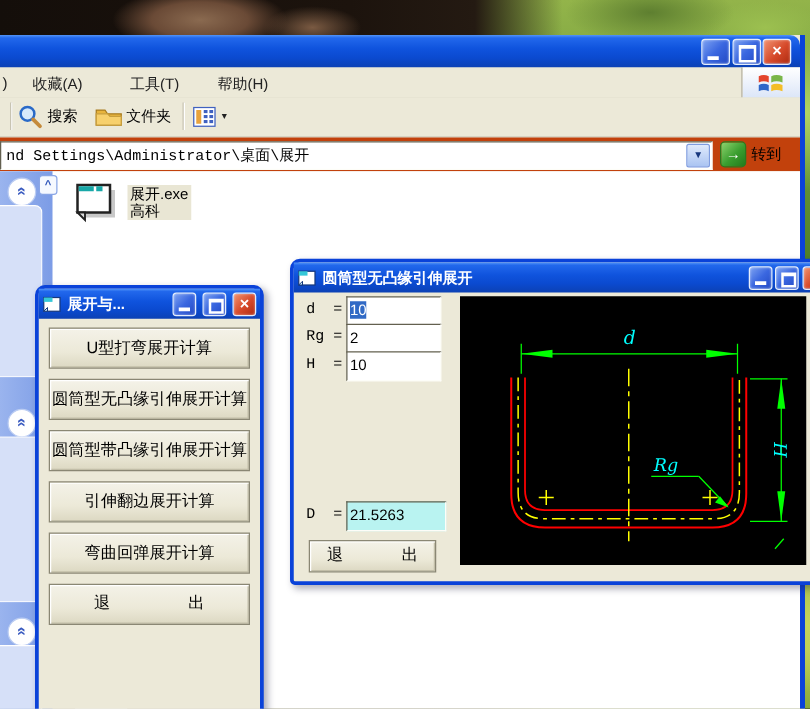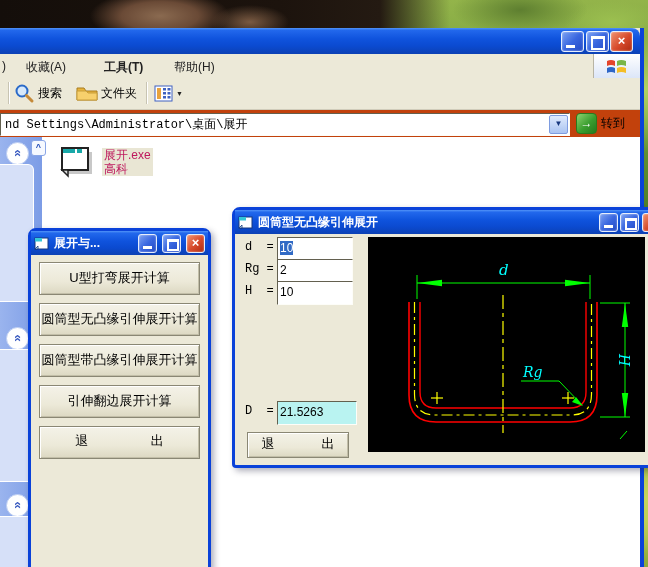--- a/index.html
+++ b/index.html
@@ -59,21 +59,21 @@
     background:linear-gradient(90deg,#9ab4ee,#7c9ce6);}
   .tp-box{position:absolute;left:0;width:33px;background:#d6e0f8;border:1px solid #fff;border-left:0;
     border-radius:0 6px 6px 0;}
   .tp-chev{position:absolute;left:6px;width:21px;height:21px;border-radius:50%;background:#fff;
     border:1px solid #bccdf2;color:#3a5bc0;font-weight:bold;text-align:center;}
   .tp-chev span{display:inline-block;transform:rotate(90deg);font-size:13px;line-height:20px;}
   .tp-scrollup{position:absolute;left:31px;top:3px;width:13px;height:14px;background:#f6f9ff;
     border:1px solid #8aa6e6;border-radius:3px;color:#2a52b8;font:bold 9px "Liberation Sans",sans-serif;
     text-align:center;line-height:12px;}
   .file-label{position:absolute;left:102px;top:11px;font-size:12px;line-height:14px;
-    background:#e9e6d4;padding:0 2px;color:#be185d;}
+    background:#e9e6d4;padding:0 2px;color:#000000;}
   .chip{position:absolute;left:60px;top:553px;width:40px;height:14px;background:#a9bff0;
     border:1px solid #8aa4e0;border-bottom:0;border-radius:5px 5px 0 0;}
   
   .dlg-title{position:absolute;left:0;top:0;right:0;height:24px;display:flex;align-items:center;
     padding:0 3px;color:#fff;font:bold 12px "Liberation Sans",sans-serif;gap:5px;}
   .dbtn{width:17px;height:17px;position:relative;}
   .left-dlg{position:absolute;left:28px;top:197px;width:177px;height:353px;border-radius:8px 8px 4px 4px;margin-top:31px;}
   .btn-stack{position:absolute;left:8px;right:8px;top:31px;}
   .lbtn{height:31px;margin-bottom:8px;line-height:30px;}
   .lbtn.focus{border:2px solid #35332a;line-height:28px;}
@@ -99,21 +99,21 @@
       </div>
     <div class="wbtn" style="right:31px;top:3px;width:21px;height:19px;">
         <span class="glyph-max"></span>
       </div>
     <div class="wbtn close xglyph" style="right:7px;top:3px;width:21px;height:19px;">×</div>
   </div>
 
   <div class="exp-menubar">
     <span class="menu-item" style="left:2px;">)</span>
     <span class="menu-item" style="left:26px;">收藏(A)</span>
-    <span class="menu-item" style="left:104px;font-weight:bold;">工具(T)</span>
+    <span class="menu-item" style="left:104px;">工具(T)</span>
     <span class="menu-item" style="left:174px;">帮助(H)</span>
     <div class="winlogo">
       <svg width="22" height="20" viewBox="0 0 22 20" style="margin:2px 12px;">
         <path d="M1 5 Q5 3 9 5 L9 10 Q5 8 1 10 Z" fill="#e4442c"></path>
         <path d="M11 5 Q15 3 20 5 L20 10 Q15 8 11 10 Z" fill="#7ab648"></path>
         <path d="M1 12 Q5 10 9 12 L9 17 Q5 15 1 17 Z" fill="#2e66c8"></path>
         <path d="M11 12 Q15 10 20 12 L20 17 Q15 15 11 17 Z" fill="#f4bd27"></path>
       </svg>
     </div>
   </div>
@@ -201,20 +201,21 @@
     <div class="wbtn dbtn">
         <span class="glyph-max" style="width:8px;height:7px;"></span>
       </div>
     <div class="wbtn dbtn close xglyph" style="line-height:15px;">×</div>
   </div>
   <div class="btn-stack">
     <div class="b3d lbtn">U型打弯展开计算</div>
     <div class="b3d lbtn">圆筒型无凸缘引伸展开计算</div>
     <div class="b3d lbtn">圆筒型带凸缘引伸展开计算</div>
     <div class="b3d lbtn">引伸翻边展开计算</div>
+    <div class="b3d lbtn">弯曲回弹展开计算</div>
     <div class="b3d lbtn mono">退        出</div>
   </div>
 </div>
 
 <div class="right-dlg wframe">
   <div class="dlg-title tbar">
     <svg width="15" height="13" viewBox="0 0 15 13">
       <rect x="1" y="1" width="13" height="11" fill="#fff" stroke="#16387e"></rect>
       <rect x="1" y="1" width="7" height="3.5" fill="#35c8d8"></rect>
       <path d="M1 12 L4 9 L4 12 Z" fill="#cdeef2" stroke="#16387e" stroke-width="0.8"></path>

